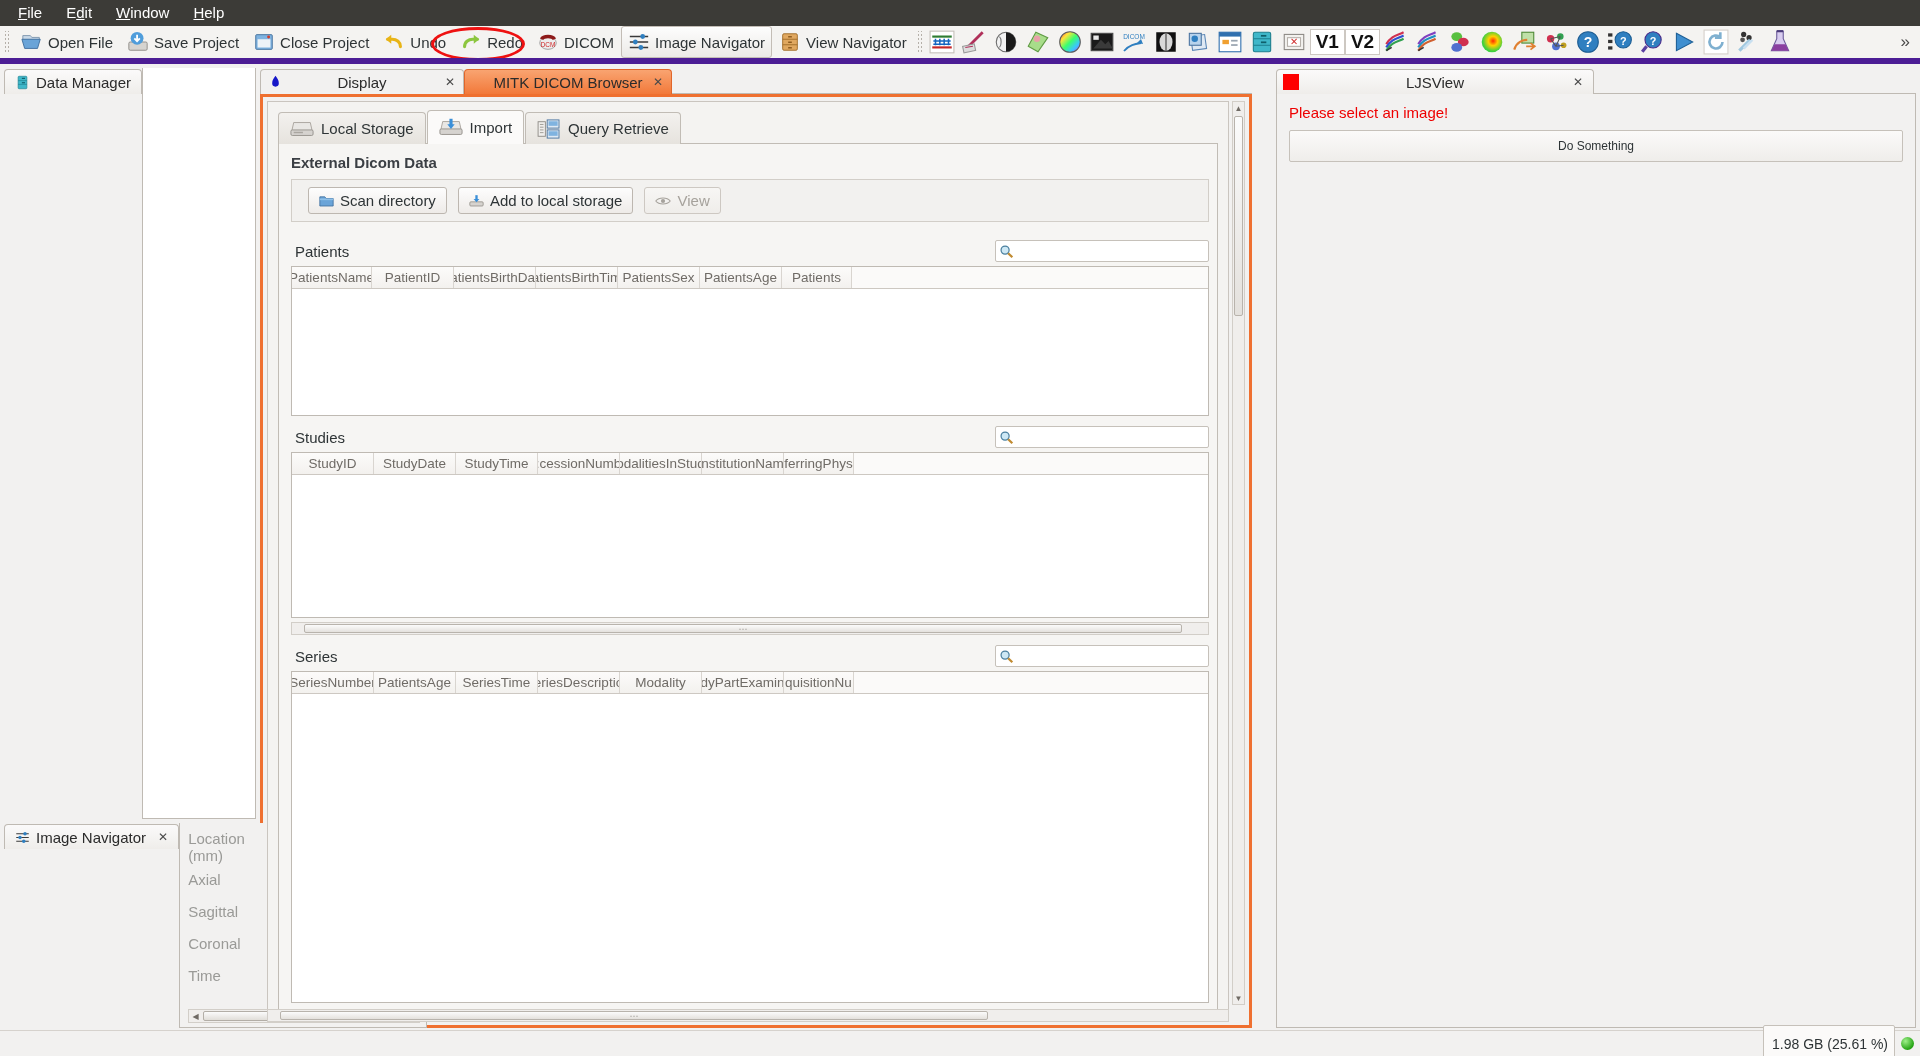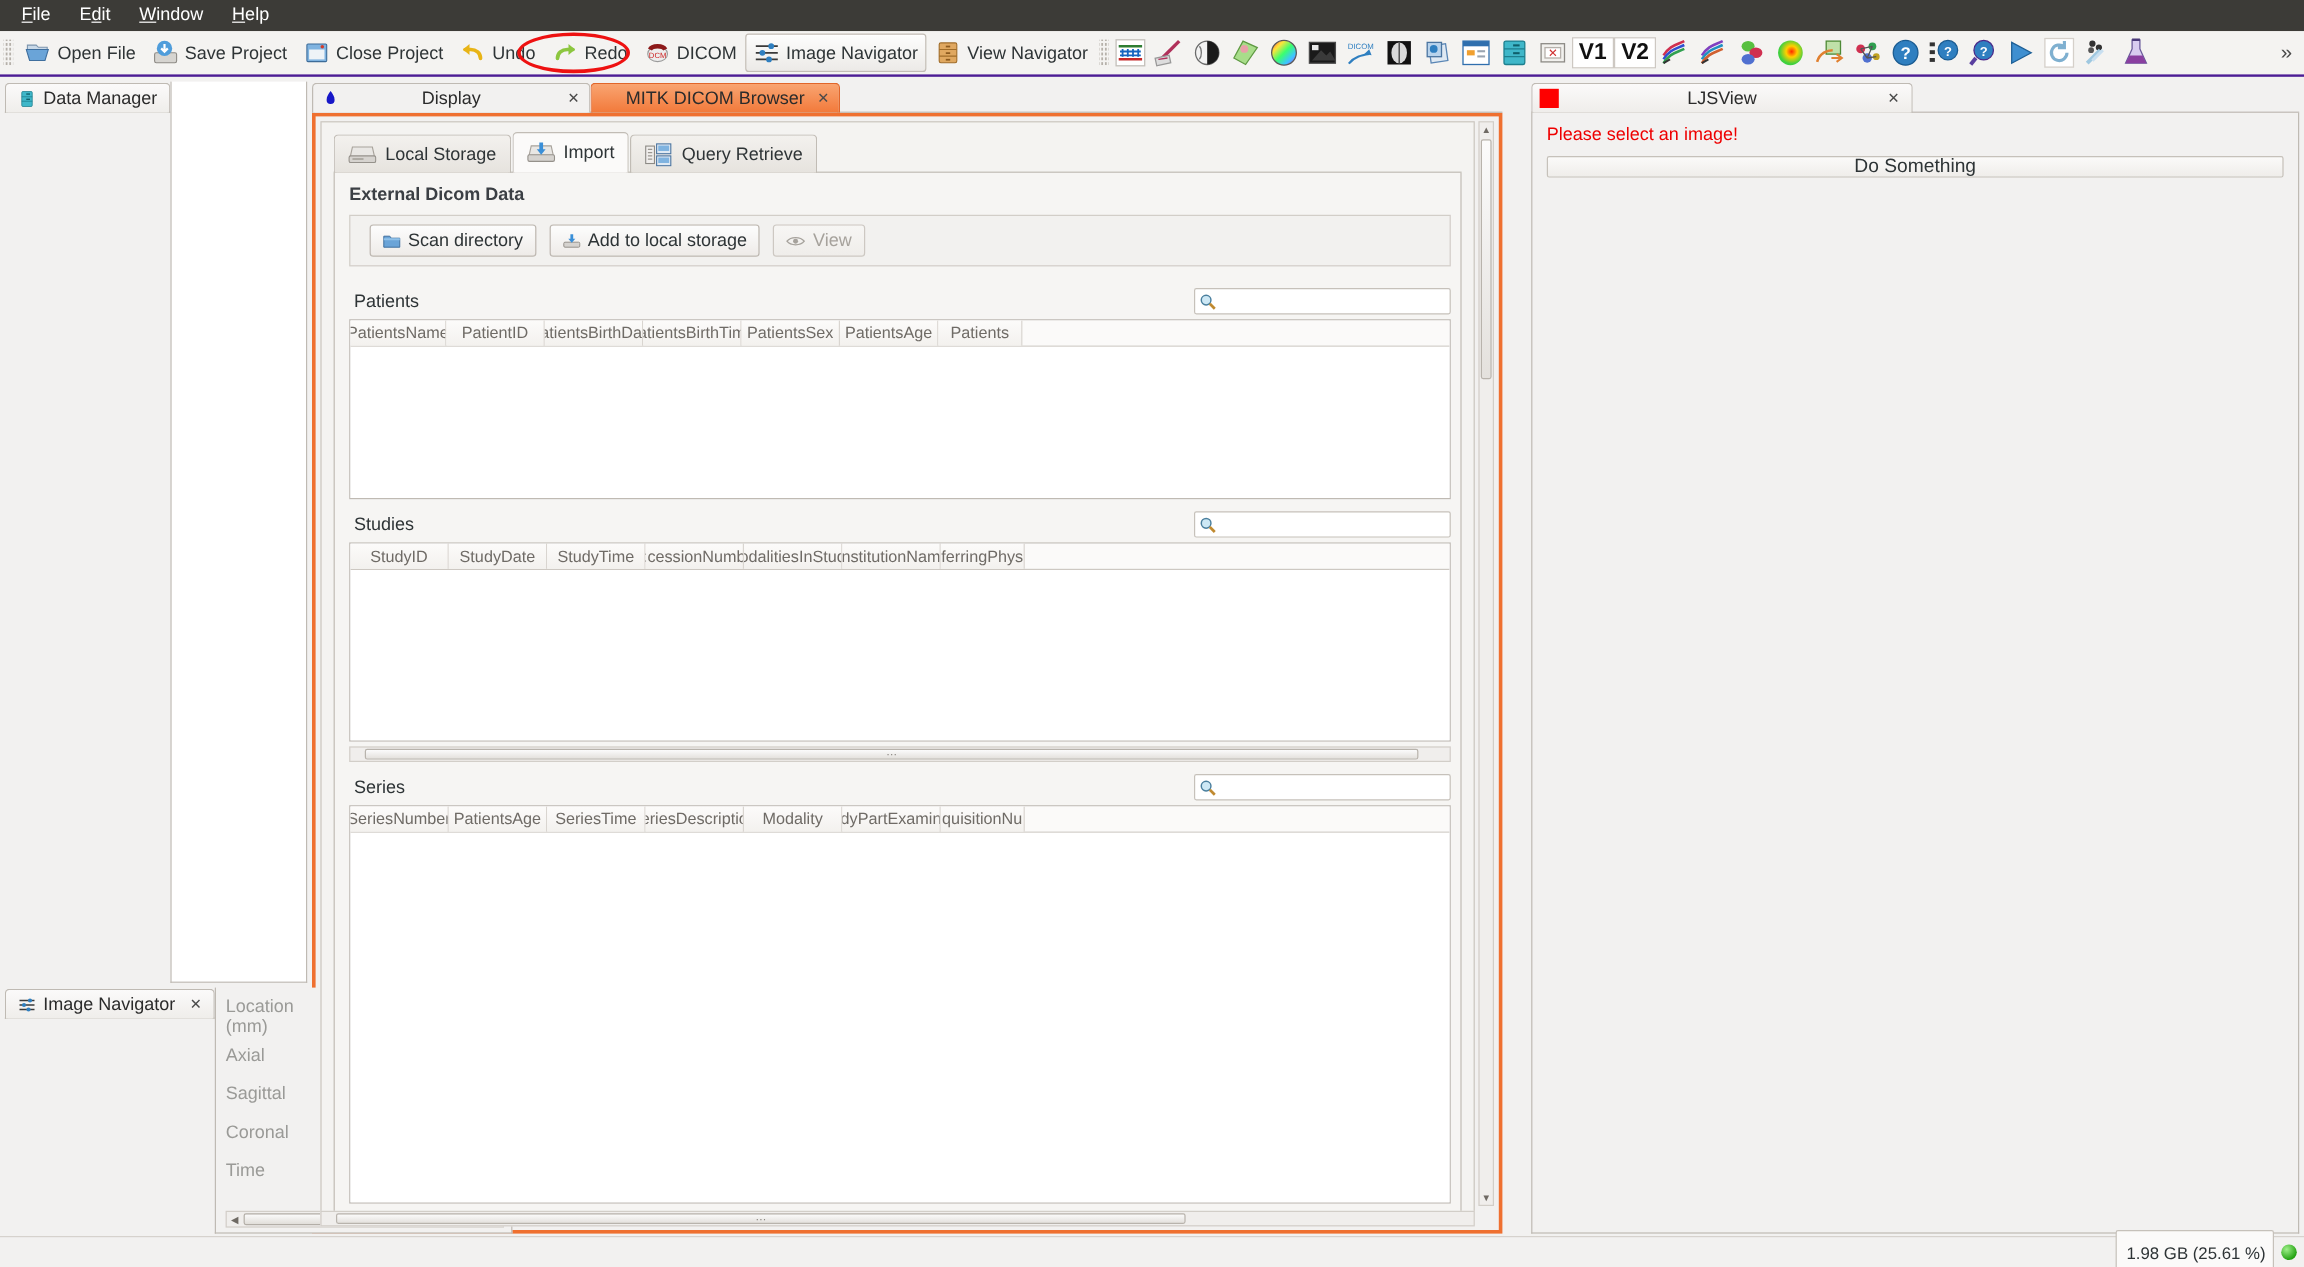--- a/index.html
+++ b/index.html
@@ -28,21 +28,21 @@
     padding: 2px 10px;
     cursor: default;
     line-height: 20px;
   }
   .menu-item u { text-decoration: underline; }
 
   
   #toolbar {
     height: 38px;
     background: #f4f3f1;
-    border-bottom: 2px solid #4c1d95;
+    border-bottom: 6px solid #4c1d95;
     display: flex;
     align-items: center;
     padding: 0 2px;
     position: relative;
     overflow: hidden;
   }
   .tb-grip {
     width: 8px; height: 22px;
     margin: 0 3px 0 1px;
     background-image: radial-gradient(circle, #b5b0a9 1px, transparent 1px);
@@ -320,25 +320,25 @@
     position: absolute; top: 1px; bottom: 1px; left: 12px; right: 240px;
     background: linear-gradient(#fbfbfb,#e4e1dd); border: 1px solid #b8b3ac; border-radius: 2px;
     display:flex;align-items:center;justify-content:center; color:#8b8781; font-size:9px;
   }
 
   
   #right-col { width: 660px; flex: none; display: flex; flex-direction: column; padding-left: 20px; }
   #ljs-body { padding: 10px 12px; }
   #ljs-msg { color: #ee0000; font-size: 15px; margin-bottom: 9px; }
   #do-something {
-    width: 100%; height: 18px;
+    width: 100%; height: 32px;
     background: linear-gradient(#fbfaf9,#efedea);
     border: 1px solid #c6c1ba; border-radius: 2px;
     display: flex; align-items: center; justify-content: center;
-    font-size: 16px; color: #2e3436; cursor: default;
+    font-size: 12px; color: #2e3436; cursor: default;
   }
   .red-square { width: 16px; height: 16px; background: #fe0000; flex: none; }
 
   
   #statusbar {
     position: absolute; left: 0; right: 0; bottom: 0; height: 26px;
     background: #f2f1f0; border-top: 1px solid #d6d2cd;
     display: flex; align-items: center; justify-content: flex-end;
     padding-right: 6px; gap: 6px;
   }
@@ -727,21 +727,21 @@
           <div class="arrow-l">◀</div>
           <div class="thumb"></div>
           <div class="arrow-r">▶</div>
         </div>
       </div>
     </div>
   </div>
 
   <div id="center-col" class="part">
     <div class="tabrow">
-      <div class="vtab plain" style="width:232px;justify-content:center;">
+      <div class="vtab plain" style="width:204px;justify-content:center;">
         <svg width="13" height="15" viewBox="0 0 14 18" style="position:absolute;left:8px;">
           <path d="M7 1c2 3 4 5 4 9a4 4 0 0 1-8 0c0-4 2-6 4-9z" fill="#1717c8"></path>
         </svg>
         <span>Display</span>
         <span class="closex" style="position:absolute;right:8px;">✕</span>
       </div>
       <div class="vtab active-orange" style="width:208px;justify-content:center;position:relative;">
         <span>MITK DICOM Browser</span>
         <span class="closex" style="position:absolute;right:8px;">✕</span>
       </div>

